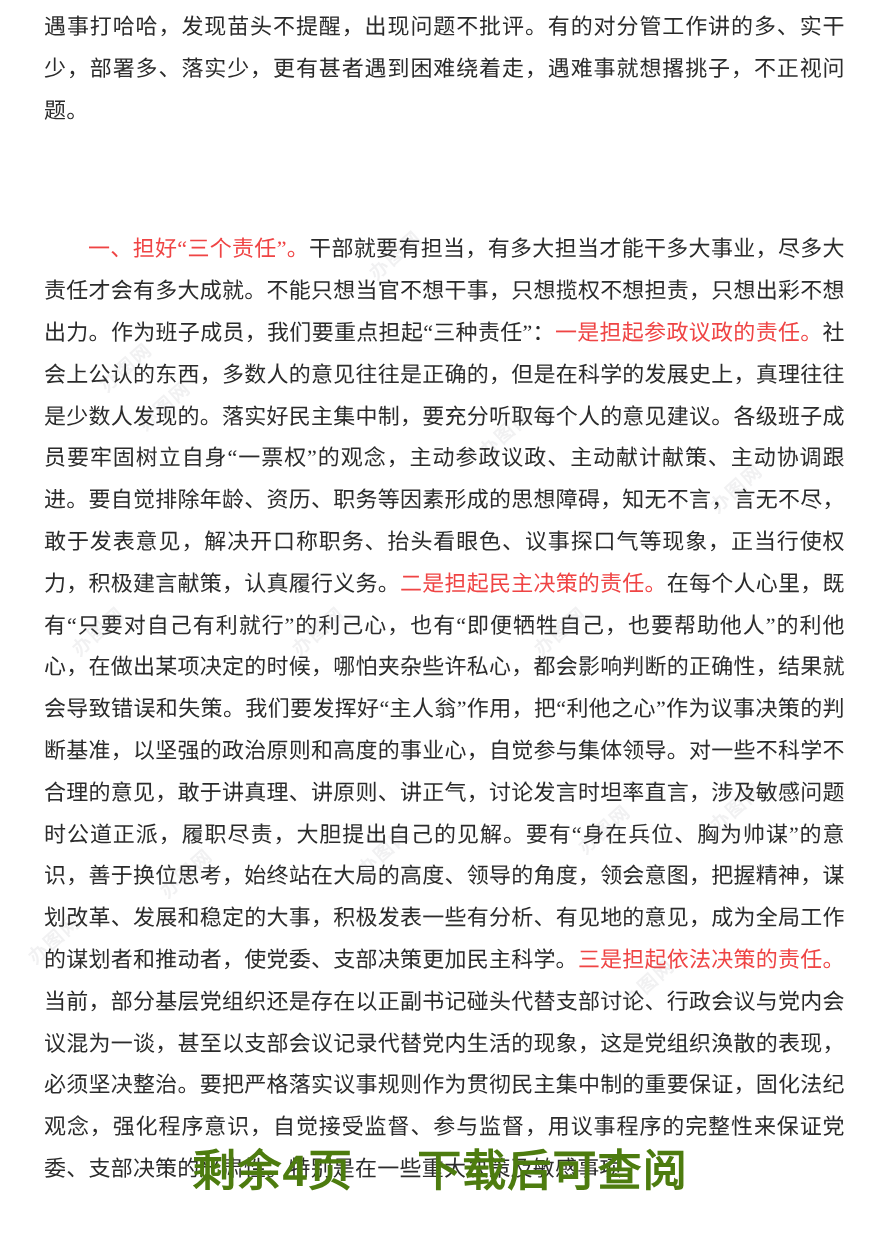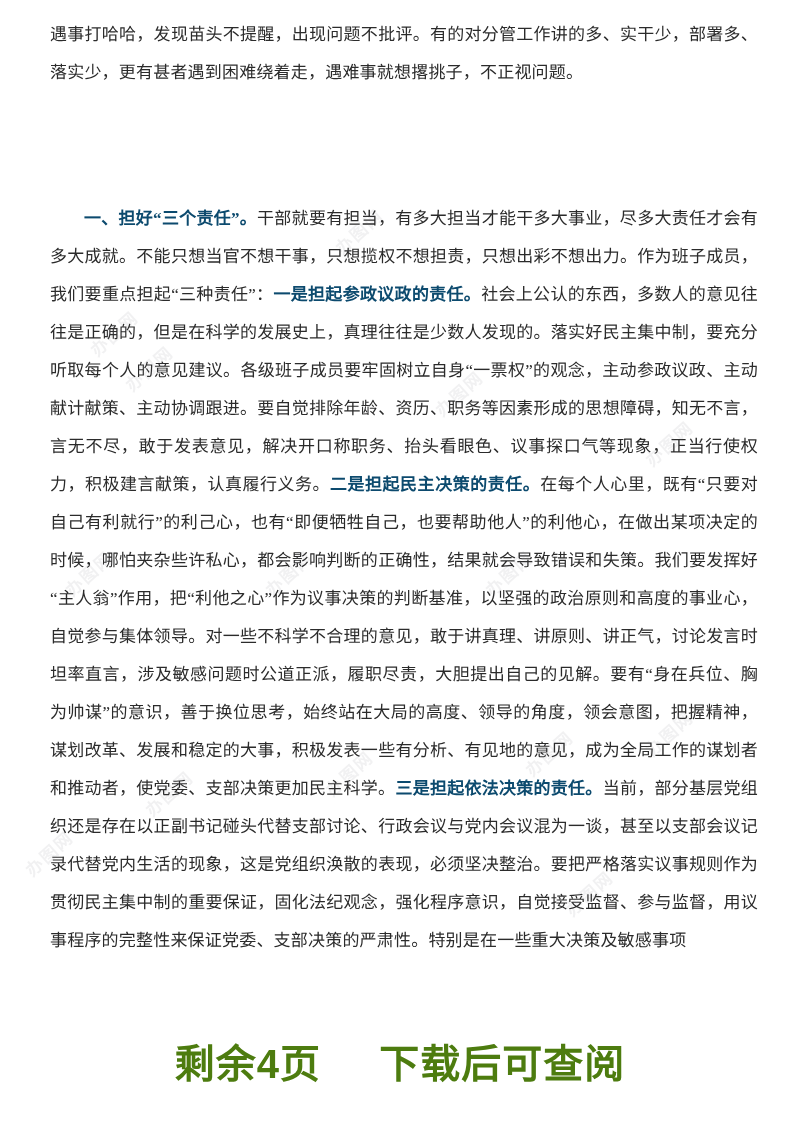--- a/index.html
+++ b/index.html
@@ -39,43 +39,43 @@
 
   
   .doc-body {
     position: relative;
     z-index: 1;
     padding: 0 26px 0 34px;
     box-sizing: border-box;
   }
 
   .para {
-    margin: 16px;
-    font-size: 17px;
+    margin: 6px;
+    font-size: 20px;
     line-height: 38px;
     color: #2b2b2b;
     text-align: justify;
     text-justify: inter-ideograph;
     letter-spacing: 0.2px;
     word-break: break-all;
   }
   .para.indent {
     text-indent: 2em;
   }
   .para.first {
     text-indent: 0;
   }
 
   .spacer-line {
     height: 38px;
   }
 
   b, .bold {
-    font-weight: 700;
-    color: #0c4a6e;
+    font-weight: 400;
+    color: #ef4444;
   }
 
   
   .promo-banner {
     position: absolute;
     left: 0;
     right: 0;
     top: 1032px;
     z-index: 3;
     text-align: center;

